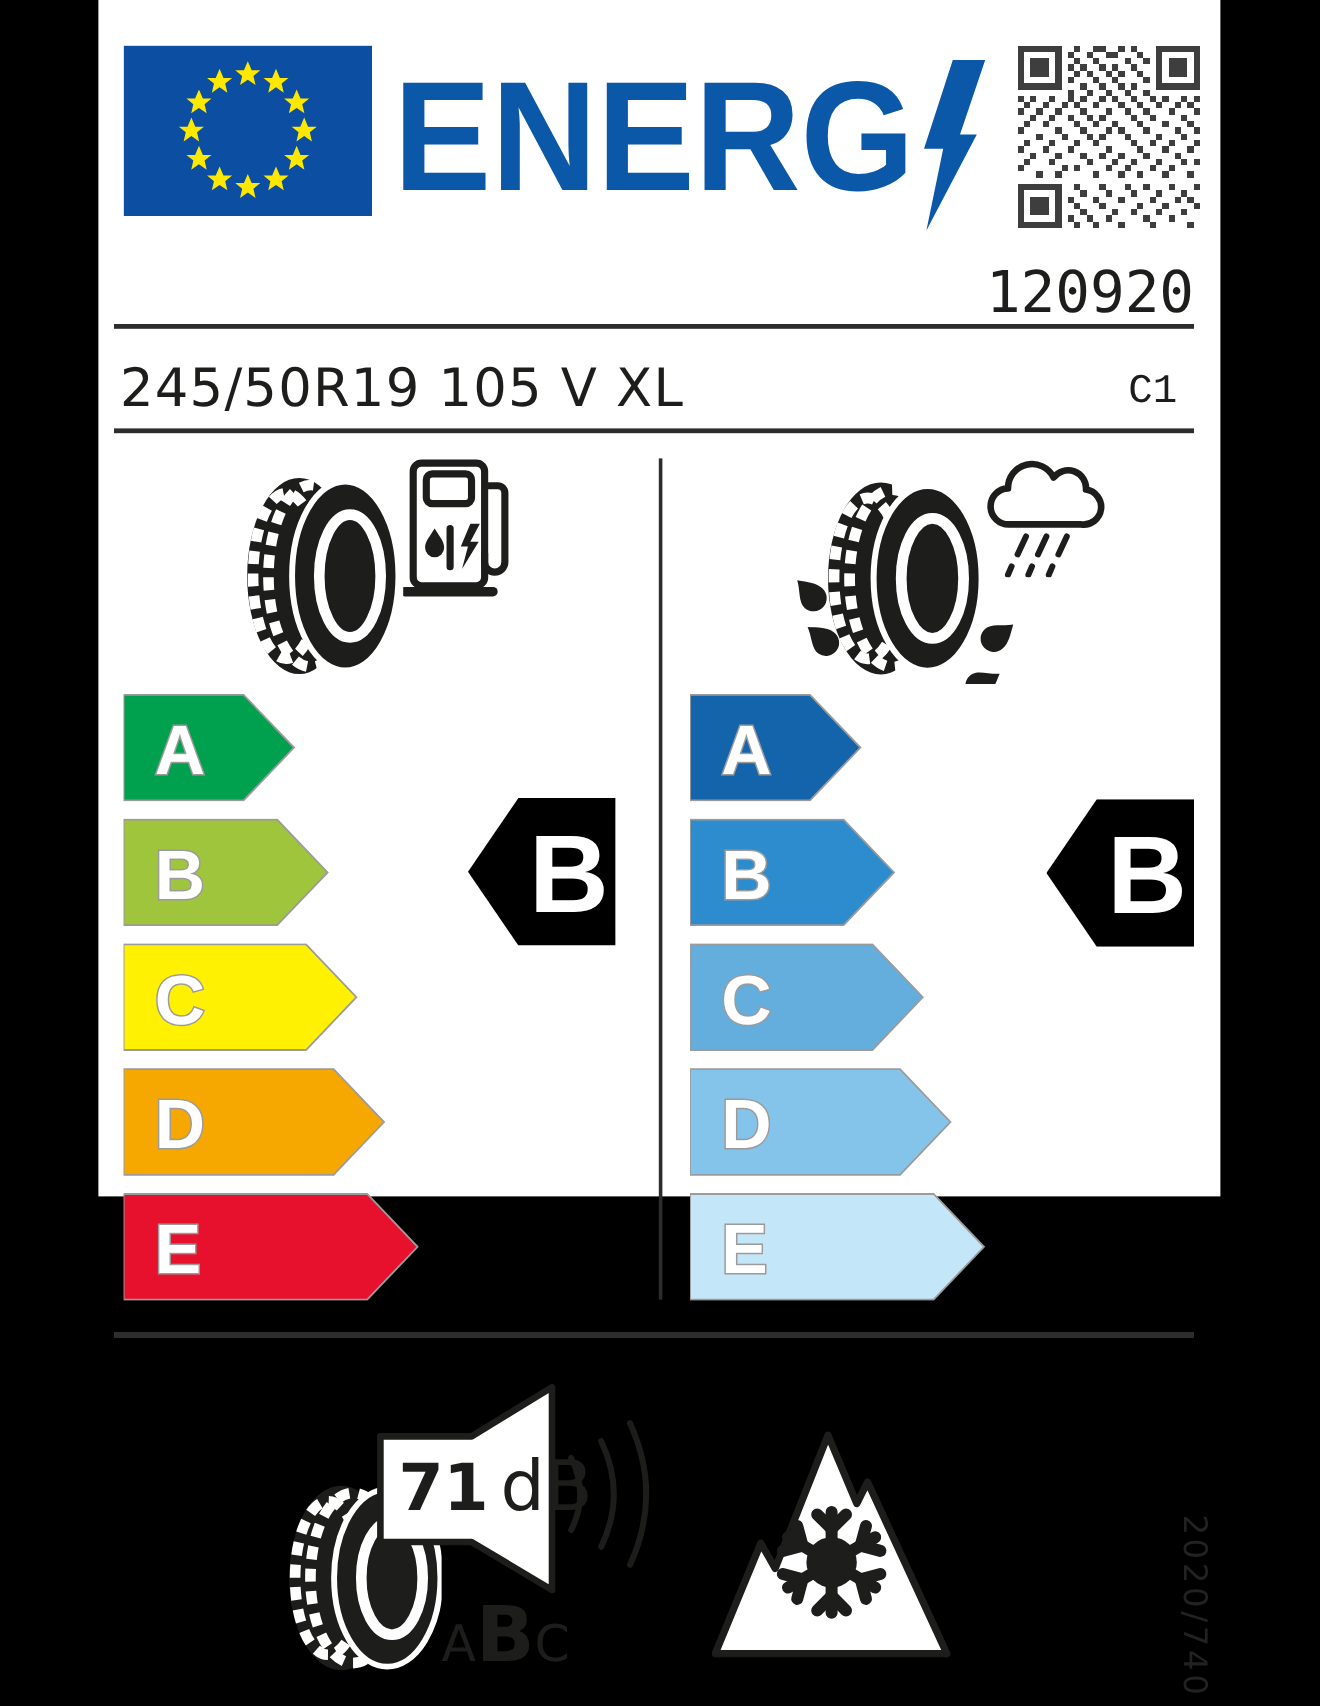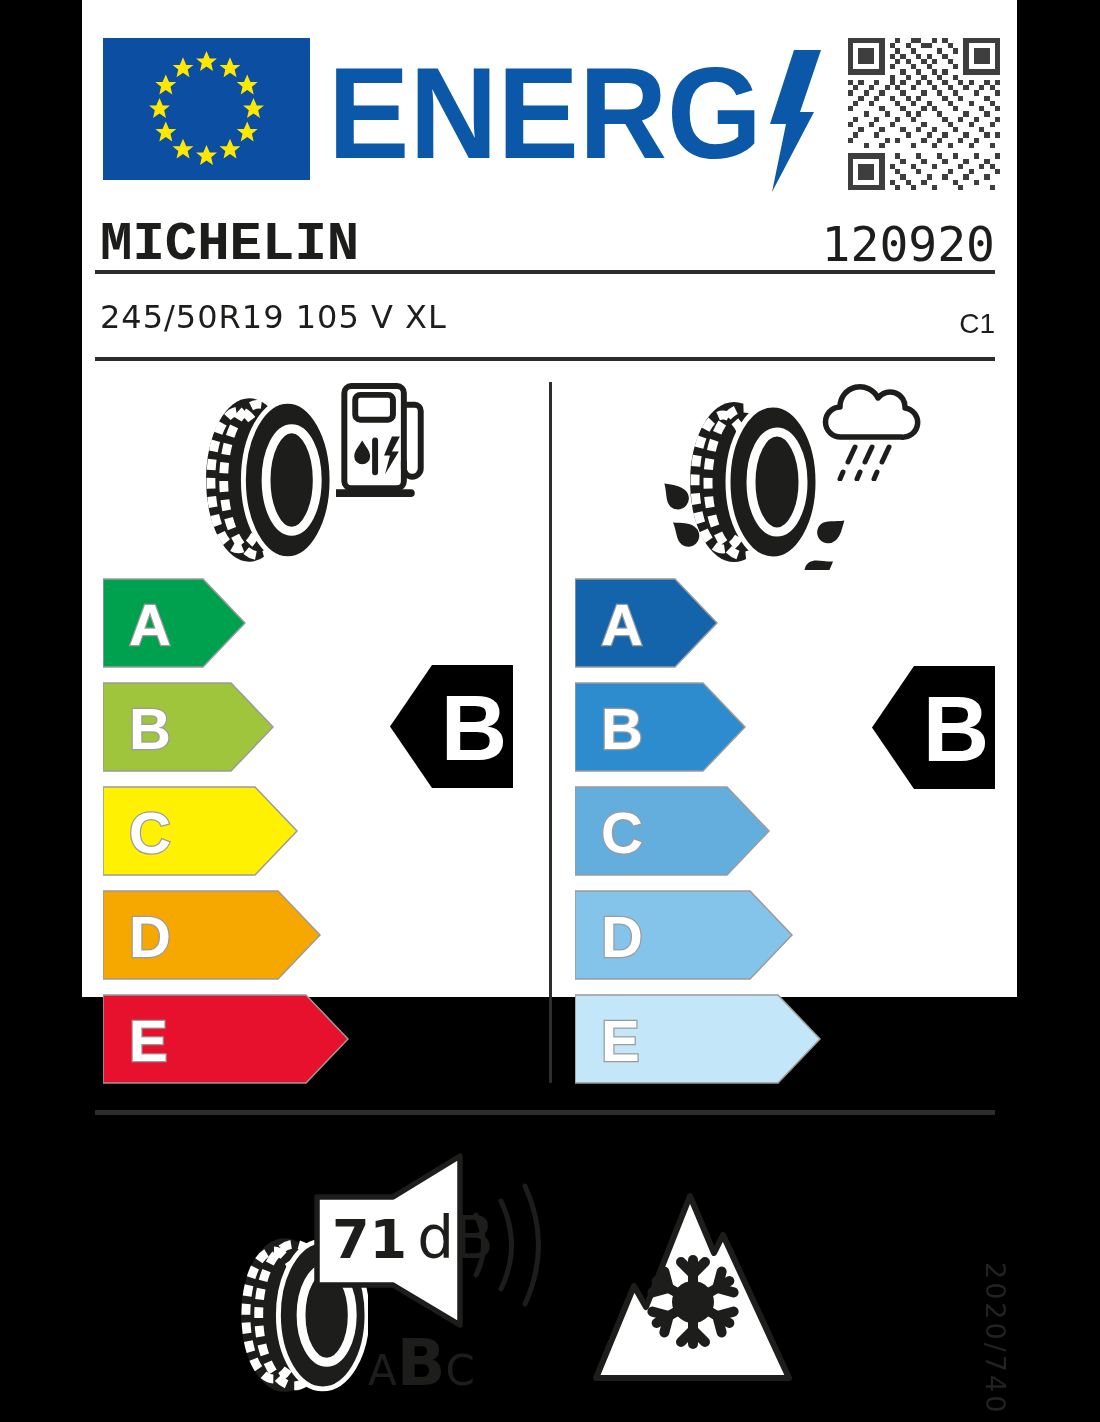--- a/index.html
+++ b/index.html
@@ -2,22 +2,22 @@
 <html><head>
 <meta charset="utf-8">
 <style>
   html,body{margin:0;padding:0;background:#000;}
   body{width:1100px;height:1422px;position:relative;font-family:"DejaVu Sans",sans-serif;color:#1d1d1b;overflow:hidden;}
   .abs{position:absolute;}
   .sheet{position:absolute;left:82px;top:0;width:935px;height:997px;background:#ffffff;}
   .rule{position:absolute;left:13px;width:900px;height:4px;background:#2d2d2d;}
   .brand{left:18px;top:214px;font-family:"Liberation Mono","DejaVu Sans Mono",monospace;font-weight:bold;font-size:54px;letter-spacing:0px;}
   .labelid{right:22px;top:216px;font-family:"DejaVu Sans Mono",monospace;font-size:48px;text-align:center;}
-  .dims{left:18px;top:298px;font-size:32px;letter-spacing:1px;}
-  .tclass{right:22px;top:308px;font-family:Liberation Sans, sans-serif;font-size:28px;}
+  .dims{left:18px;top:298px;font-size:44px;letter-spacing:1px;}
+  .tclass{right:36px;top:308px;font-family:Liberation Mono, monospace;font-size:34px;}
   .divider{position:absolute;left:467px;top:382px;width:3px;height:701px;background:#2d2d2d;}
   svg text{font-family:"Liberation Sans",sans-serif;}
   .gradeletter{font-weight:bold;fill:#fff;stroke:#9b9b9b;stroke-width:2.5px;paint-order:stroke;}
   .noisetext{display:flex;align-items:baseline;gap:10px;}
   .noisetext .val{font-size:54px;font-weight:bold;}
   .noisetext .unit{font-size:58px;}
   .abc{display:flex;align-items:baseline;}
   .abc .s{font-size:42px;}
   .abc .big{font-size:64px;font-weight:bold;}
   .regnum{writing-mode:vertical-rl;font-size:27px;letter-spacing:3px;color:#222;}
@@ -88,21 +88,20 @@
       M3 20h1v1H3z M6 20h1v1H6z M12 20h1v1h-1z M16 20h1v1h-1z M19 20h1v1h-1z M23 20h1v1h-1z M27 20h1v1h-1z
       M9 22h1v1H9z M13 22h1v1h-1z M17 22h1v1h-1z M20 22h1v1h-1z M24 22h1v1h-1z M28 22h1v1h-1z
       M10 23h1v1h-1z M14 23h1v1h-1z M18 23h1v1h-1z M22 23h1v1h-1z M26 23h1v1h-1z
       M8 24h1v1H8z M12 24h1v1h-1z M16 24h1v1h-1z M21 24h1v1h-1z M25 24h1v1h-1z M27 24h1v1h-1z
       M9 25h1v1H9z M13 25h1v1h-1z M19 25h1v1h-1z M23 25h1v1h-1z M28 25h1v1h-1z
       M10 26h1v1h-1z M15 26h1v1h-1z M18 26h1v1h-1z M22 26h1v1h-1z M26 26h1v1h-1z
       M8 27h1v1H8z M11 27h1v1h-1z M14 27h1v1h-1z M20 27h1v1h-1z M24 27h1v1h-1z
       M9 28h1v1H9z M12 28h1v1h-1z M16 28h1v1h-1z M21 28h1v1h-1z M27 28h1v1h-1z"></path>
   </svg>
 
-  <div class="abs brand">MICHELIN</div>
   <div class="abs labelid">120920</div>
   <div class="rule" style="top:270px;"></div>
 
   <div class="abs dims">245/50R19 105 V XL</div>
   <div class="abs tclass">C1</div>
   <div class="rule" style="top:357px;"></div>
 
   <div class="divider"></div>
 
   <svg class="abs" style="left:123px;top:396px;" width="128" height="168" viewBox="0 0 130 170">

